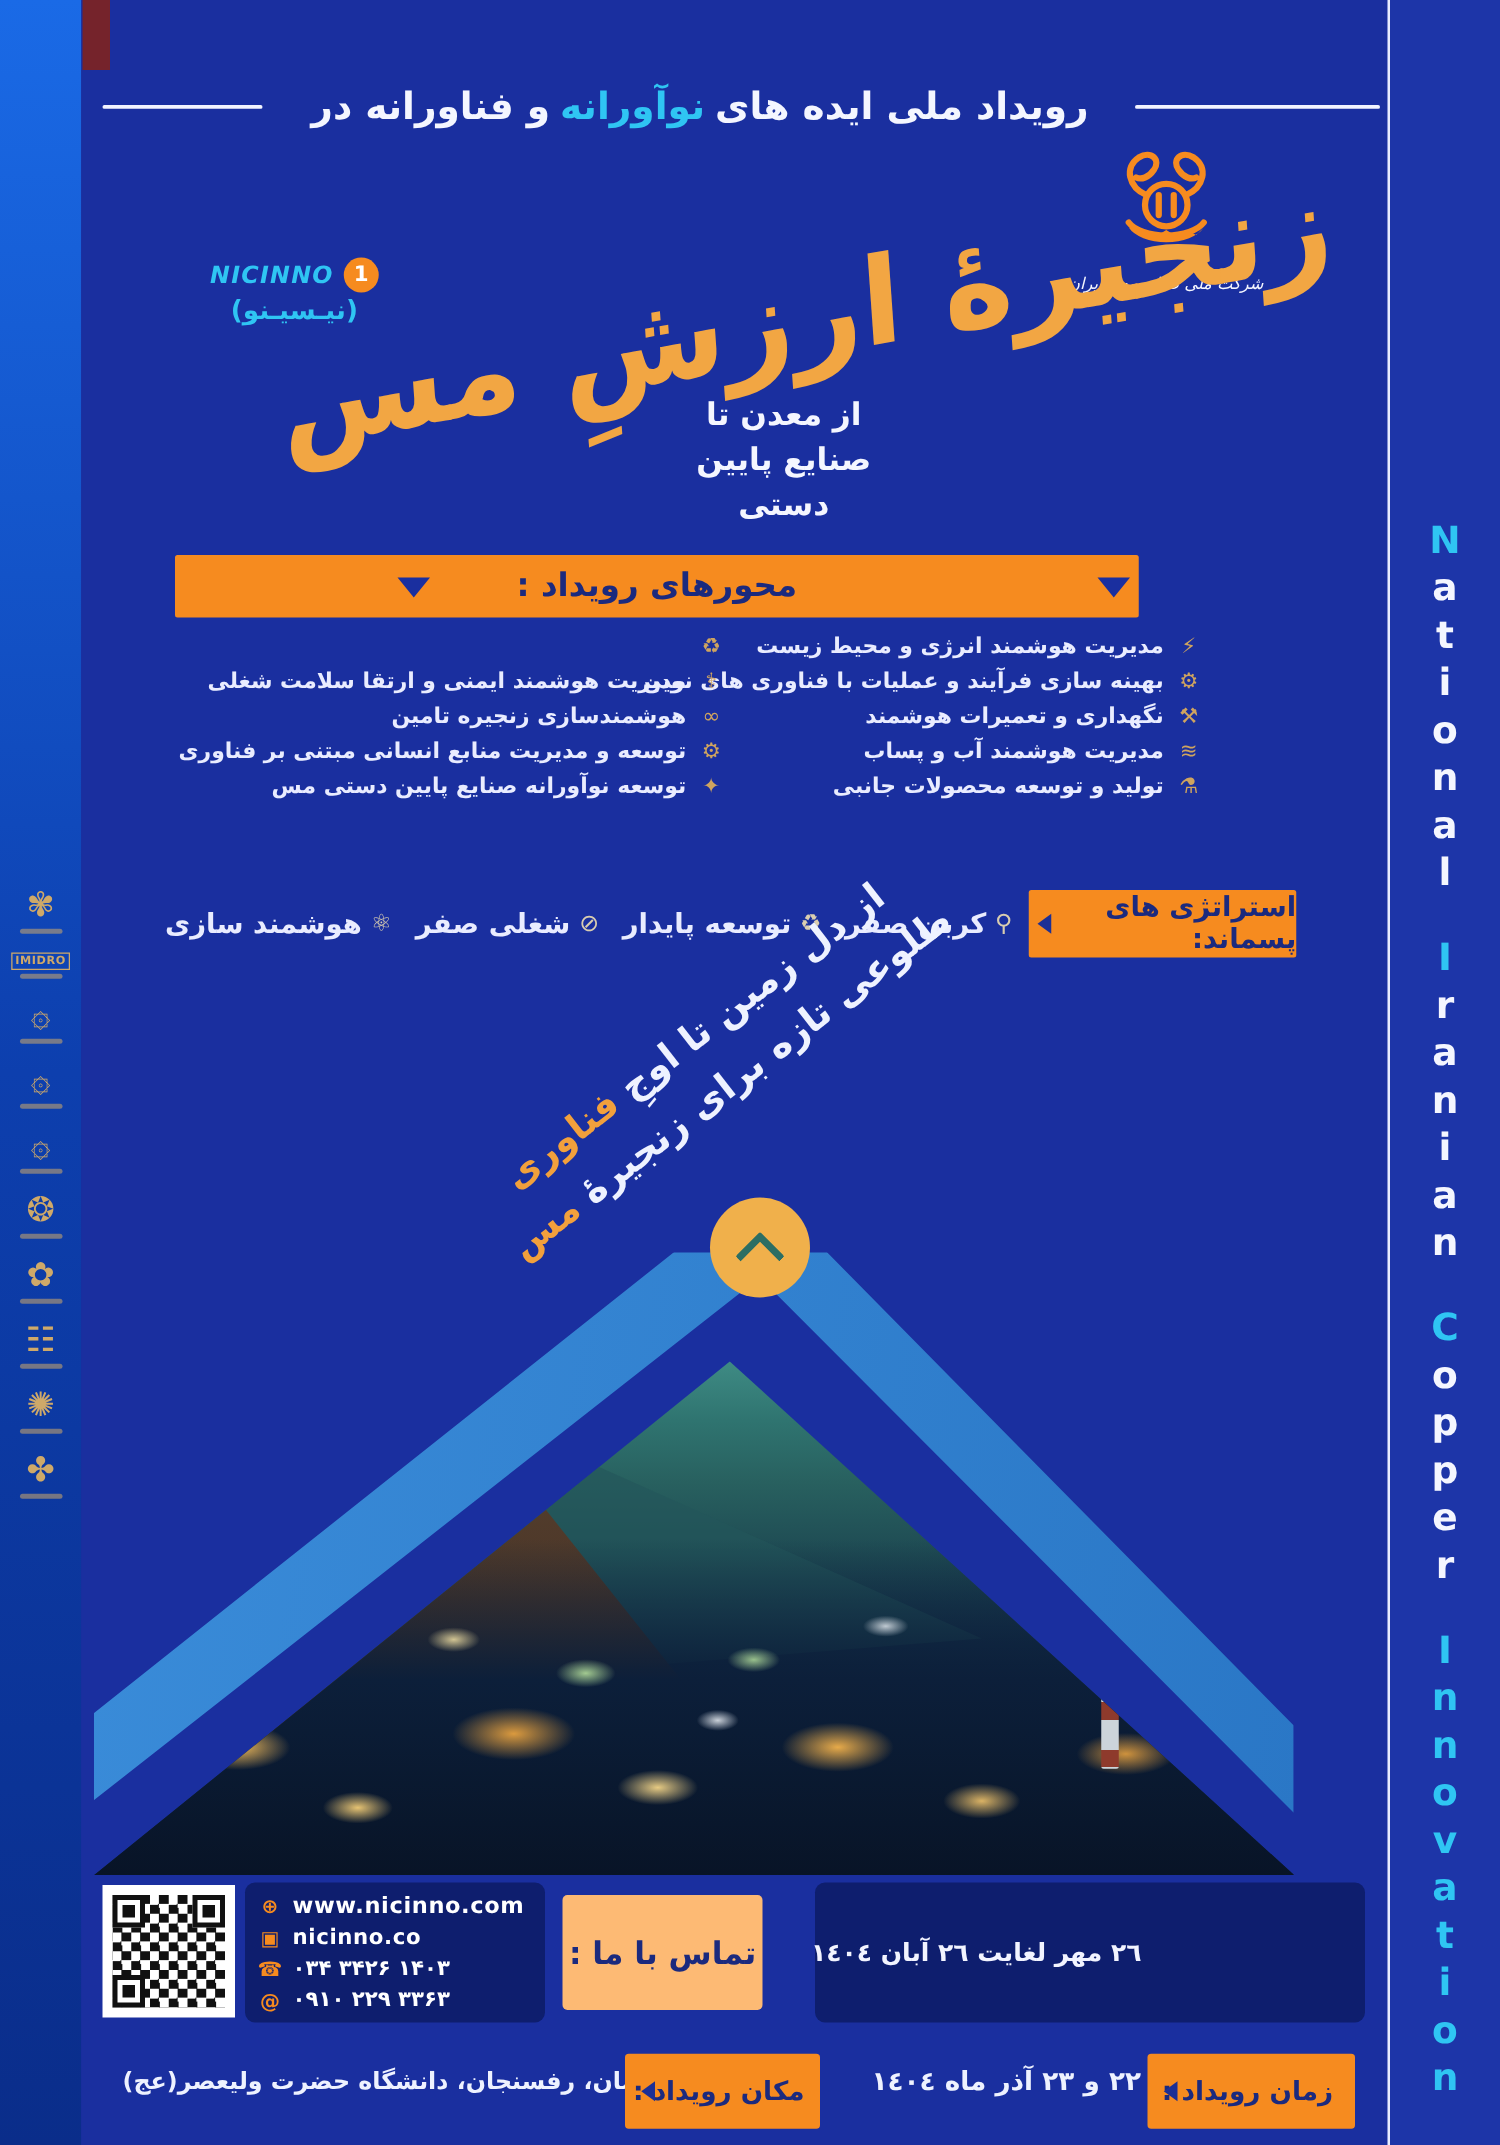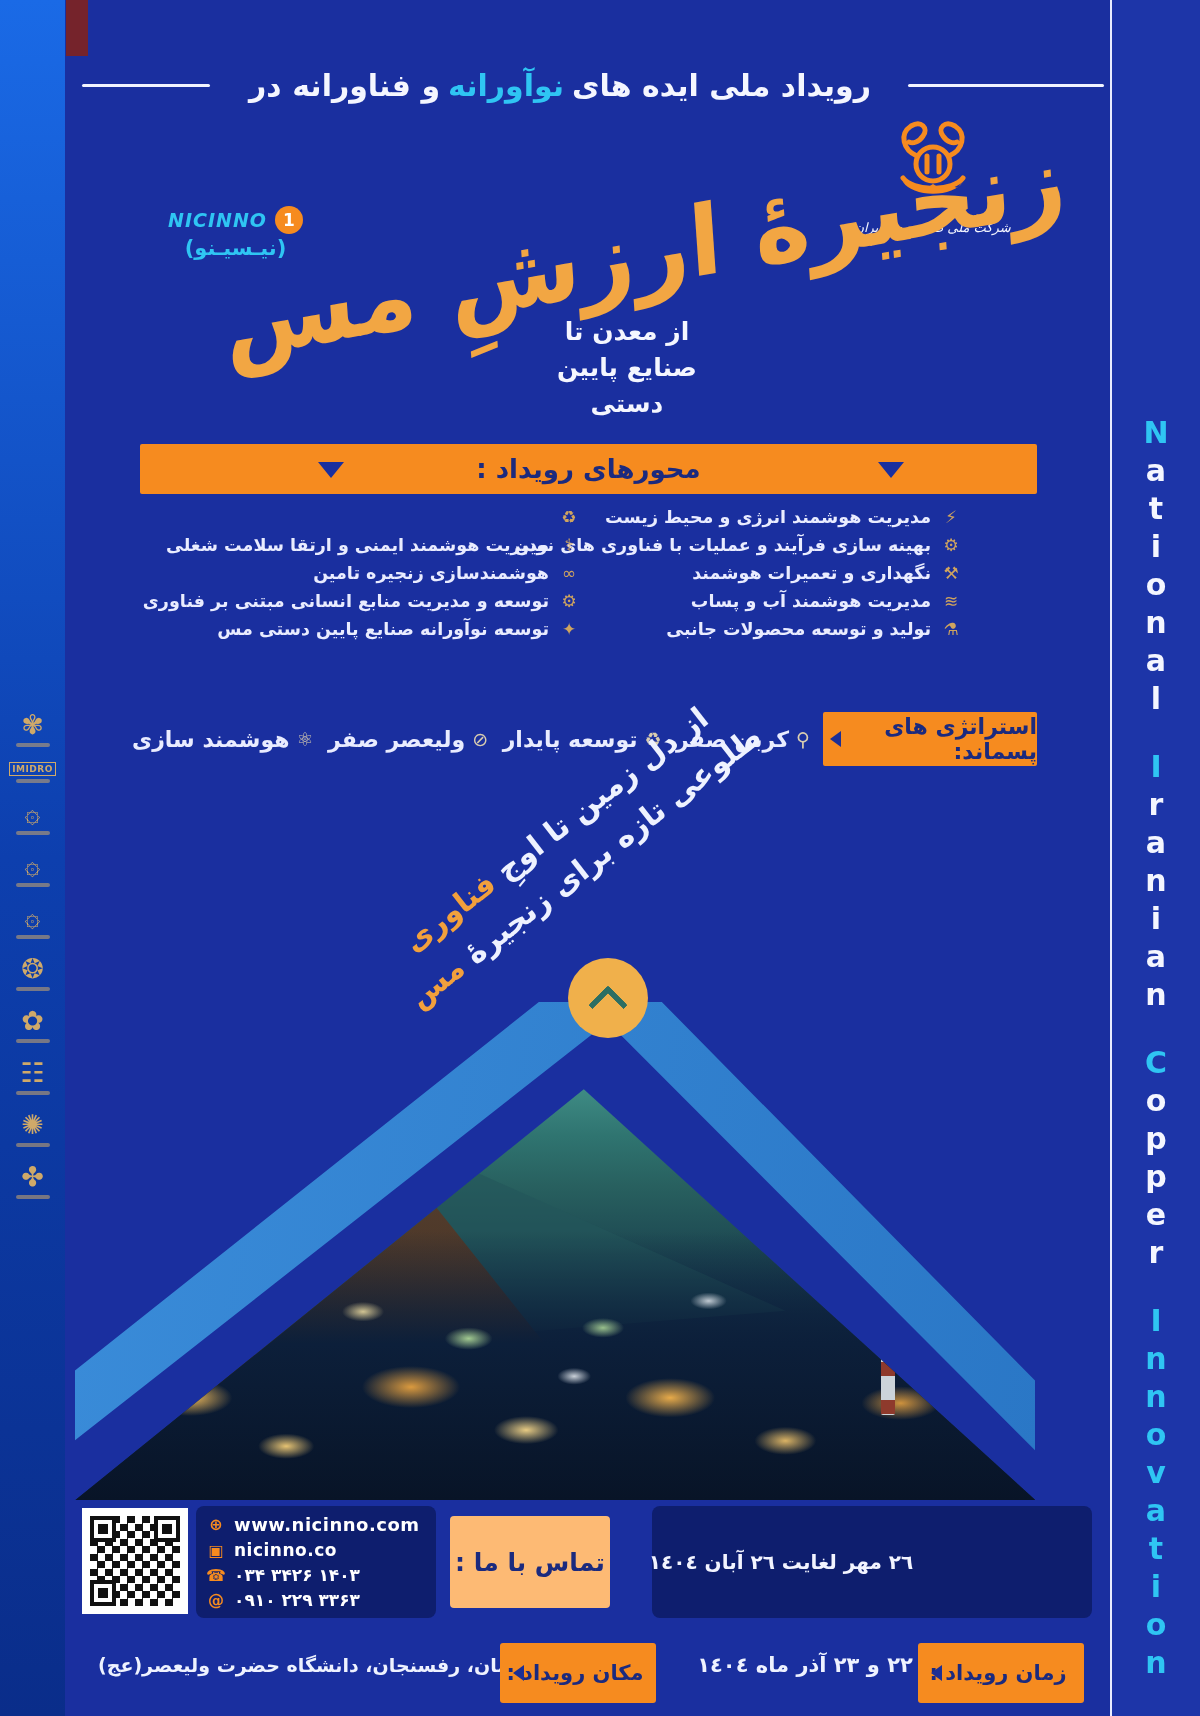--- a/index.html
+++ b/index.html
@@ -34,21 +34,21 @@
   #nicinno{left:138px;top:206px;width:195px;height:72px;text-align:center}
   #nicinno-row{display:flex;align-items:center;justify-content:center;gap:8px}
   #nicinno-latin{font-size:19px;font-weight:bold;font-style:italic;color:#2fc5f3;letter-spacing:1px}
   #nicinno-num{width:28px;height:28px;border-radius:50%;background:#f68b1f;color:#fff;font-weight:bold;font-size:17px;display:flex;align-items:center;justify-content:center}
   #nicinno-fa{margin-top:2px;font-size:21px;font-weight:bold;color:#2fc5f3;direction:rtl}
 
   
   #subtitle{left:522px;top:314px;width:210px;height:78px;direction:rtl;text-align:center;color:#f4f6ff;font-weight:bold;font-size:25px;line-height:36px}
 
   
-  #axes-bar{left:140px;top:444px;width:897px;height:50px;background:#f68b1f;border-radius:2px;display:flex;align-items:center;justify-content:center;position:absolute}
+  #axes-bar{left:140px;top:444px;width:771px;height:50px;background:#f68b1f;border-radius:2px;display:flex;align-items:center;justify-content:center;position:absolute}
   #axes-bar .bar-label{direction:rtl;font-size:26px;font-weight:bold;color:#1b2a7e}
   .tri-down{position:absolute;top:18px;width:0;height:0;border-left:13px solid transparent;border-right:13px solid transparent;border-top:16px solid #1a2f9f}
   #tri1{left:178px}
   #tri2{left:738px}
 
   
   .topics{display:flex;flex-direction:column;justify-content:space-between}
   #axes-right{left:598px;top:504px;width:364px;height:138px}
   #axes-left{left:112px;top:504px;width:468px;height:138px}
   .topic{display:flex;direction:rtl;align-items:center;gap:9px;height:26px}
@@ -253,21 +253,21 @@
     <div class="strategy">
       <span class="s-icon">⚲</span>
       <span class="s-text">کربن صفر</span>
     </div>
     <div class="strategy">
       <span class="s-icon">♻</span>
       <span class="s-text">توسعه پایدار</span>
     </div>
     <div class="strategy">
       <span class="s-icon">⊘</span>
-      <span class="s-text">ولیعصر صفر</span>
+      <span class="s-text">شغلی صفر</span>
     </div>
     <div class="strategy">
       <span class="s-icon">⚛</span>
       <span class="s-text">هوشمند سازی</span>
     </div>
   </div>
 
 <div class="abs" id="slogan">
   <div id="slogan-inner">
       <div><span>از دل زمین تا اوجِ </span><span class="o">فناوری</span></div>

